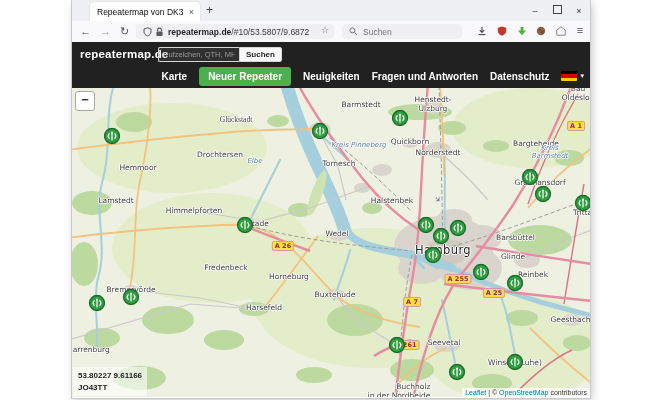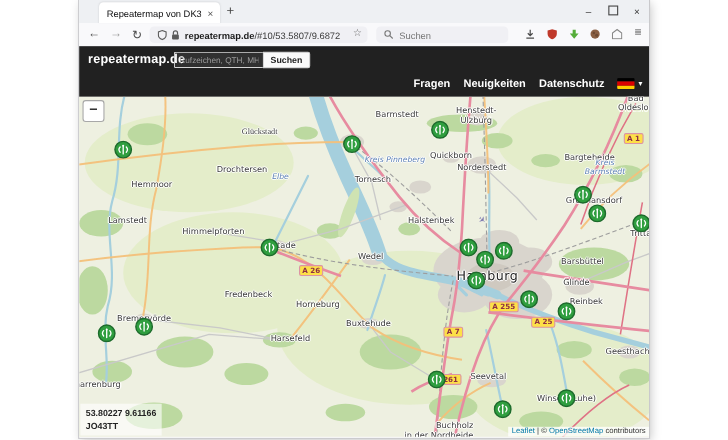--- a/index.html
+++ b/index.html
@@ -142,22 +142,24 @@
   </div>
 
   <div class="sitehead">
     <div class="logo">repeatermap.de</div>
     <div class="sitesearch">
       <input placeholder="Rufzeichen, QTH, MHz ..." style="">
       <button>Suchen</button>
     </div>
     <div class="sitenav">
       <div class="navitems">
-          <span class="navitem">Fragen</span>
+          <span class="navitem">Karte</span>
+          <span class="navitem active">Neuer Repeater</span>
           <span class="navitem">Neuigkeiten</span>
+          <span class="navitem">Fragen und Antworten</span>
           <span class="navitem">Datenschutz</span>
         </div>
       <div class="lang">
         <span class="flag">
           <i style="background:#000"></i>
             <i style="background:#dd0000"></i>
             <i style="background:#ffce00"></i>
         </span>
         <span class="caret">▾</span>
       </div>
@@ -296,22 +298,22 @@
         <div class="maplabel " style="left: 148px; top: 67px;">Drochtersen</div>
         <div class="maplabel " style="left: 66px; top: 80px;">Hemmoor</div>
         <div class="maplabel " style="left: 44px; top: 113px;">Lamstedt</div>
         <div class="maplabel " style="left: 122px; top: 123px;">Himmelpforten</div>
         <div class="maplabel " style="left: 186px; top: 136px;">Stade</div>
         <div class="maplabel " style="left: 265px; top: 146px;">Wedel</div>
         <div class="maplabel " style="left: 320px; top: 113px;">Halstenbek</div>
         <div class="maplabel " style="left: 468px; top: 95px;">Großhansdorf</div>
         <div class="maplabel " style="left: 513px; top: 125px;">Trittau</div>
         <div class="maplabel big" style="left: 371px; top: 163px;">Hamburg</div>
-        <div class="maplabel " style="left: 452px; top: 150px; padding-left: 11px;">Barsbüttel</div>
-        <div class="maplabel " style="left: 452px; top: 169px;">Glinde</div>
+        <div class="maplabel " style="left: 438px; top: 150px; padding-left: 11px;">Barsbüttel</div>
+        <div class="maplabel " style="left: 441px; top: 169px;">Glinde</div>
         <div class="maplabel " style="left: 461px; top: 187px;">Reinbek</div>
         <div class="maplabel " style="left: 154px; top: 180px;">Fredenbeck</div>
         <div class="maplabel " style="left: 217px; top: 189px;">Horneburg</div>
         <div class="maplabel " style="left: 192px; top: 220px;">Harsefeld</div>
         <div class="maplabel " style="left: 59px; top: 202px;">Bremervörde</div>
         <div class="maplabel " style="left: 263px; top: 207px;">Buxtehude</div>
         <div class="maplabel " style="left: 14px; top: 262px;">Gnarrenburg</div>
         <div class="maplabel " style="left: 327px; top: 304px; text-align: right;">Buchholz
 in der Nordheide</div>
         <div class="maplabel " style="left: 372px; top: 255px; text-align: center;">Seevetal</div>

